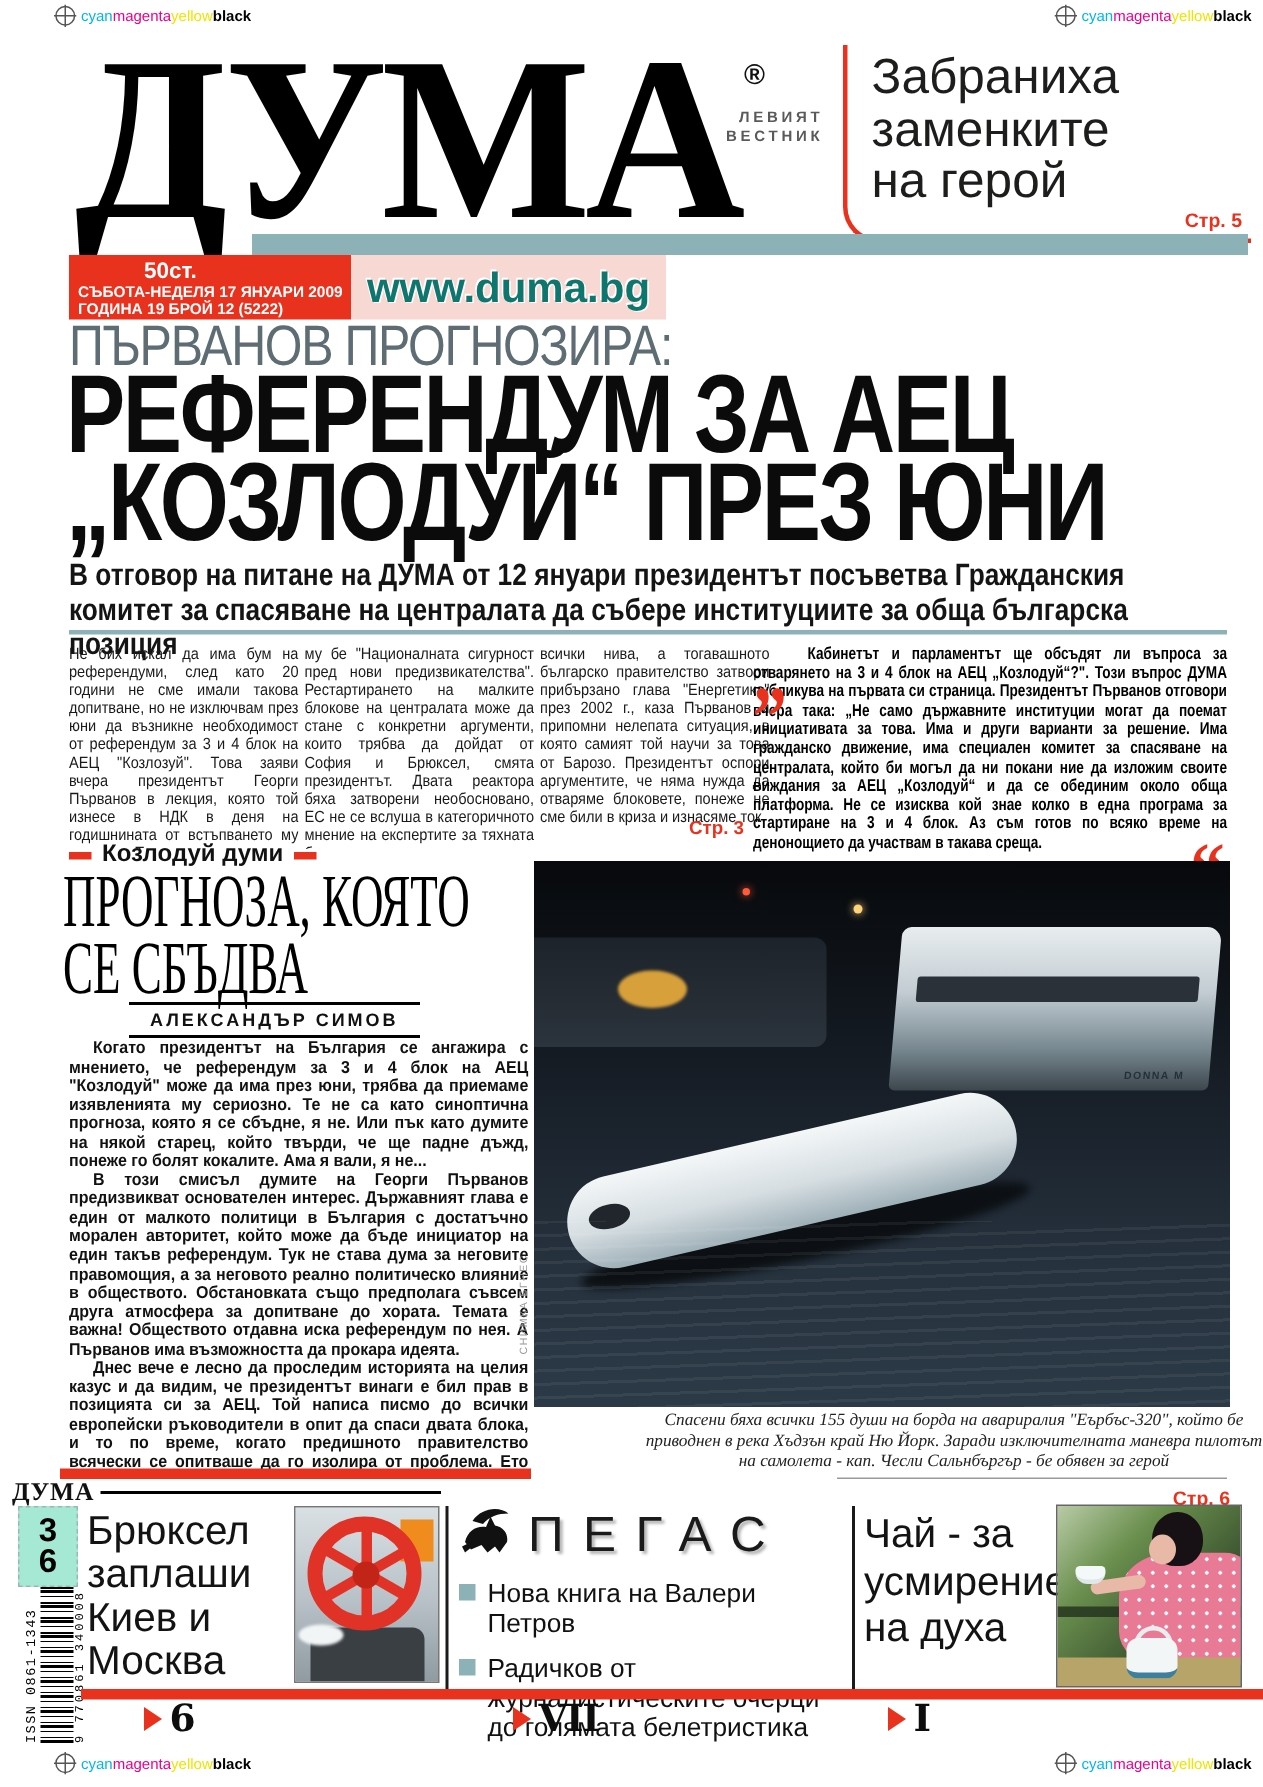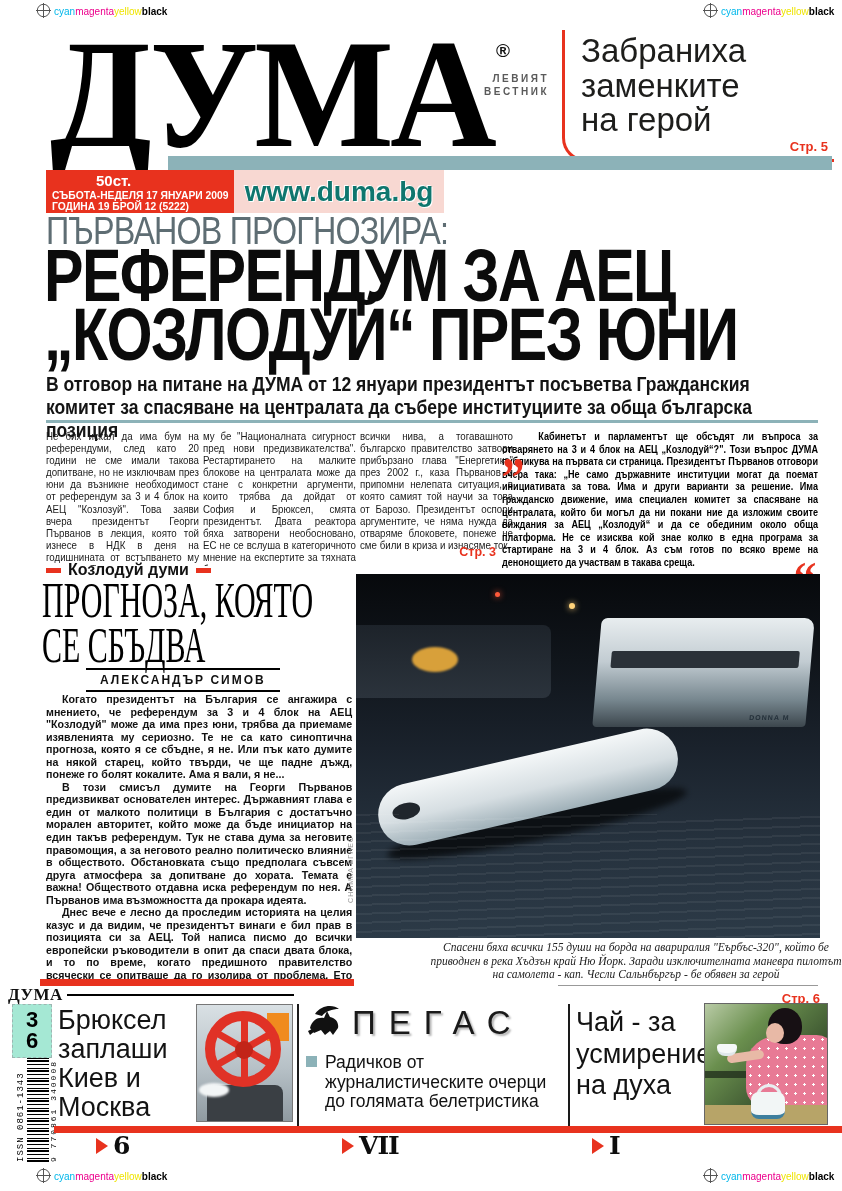--- a/index.html
+++ b/index.html
@@ -342,20 +342,24 @@
     <div class="pegas-head">
       <span><svg width="38" height="32" viewBox="0 0 38 32">
             <path d="M9 10 C15 1 27 0 33 5 C26 5 20 7 16 12 Z" fill="#111"></path>
             <path d="M4 24 c2 -8 8 -11 14 -10 l3 -7 3 6 c6 1 9 6 8 11 l-5 7 -3 -4 -5 4 -4 -5 -7 3 z" fill="#111"></path>
             <path d="M2 27 l6 -3 1 3 -5 4 z" fill="#111"></path>
           </svg></span>
       <span class="pegas-title">ПЕГАС</span>
     </div>
     <div class="pegas-item">
       <span class="bullet-sq"></span>
+      <span>Нова книга на Валери Петров</span>
+    </div>
+    <div class="pegas-item">
+      <span class="bullet-sq"></span>
       <span>Радичков от журналистическите очерци до голямата белетристика</span>
     </div>
   </div>
 
   <div class="story3">Чай - за
 усмирение
 на духа</div>
 
   <div class="tea">
     <div class="tea-rail"></div>

